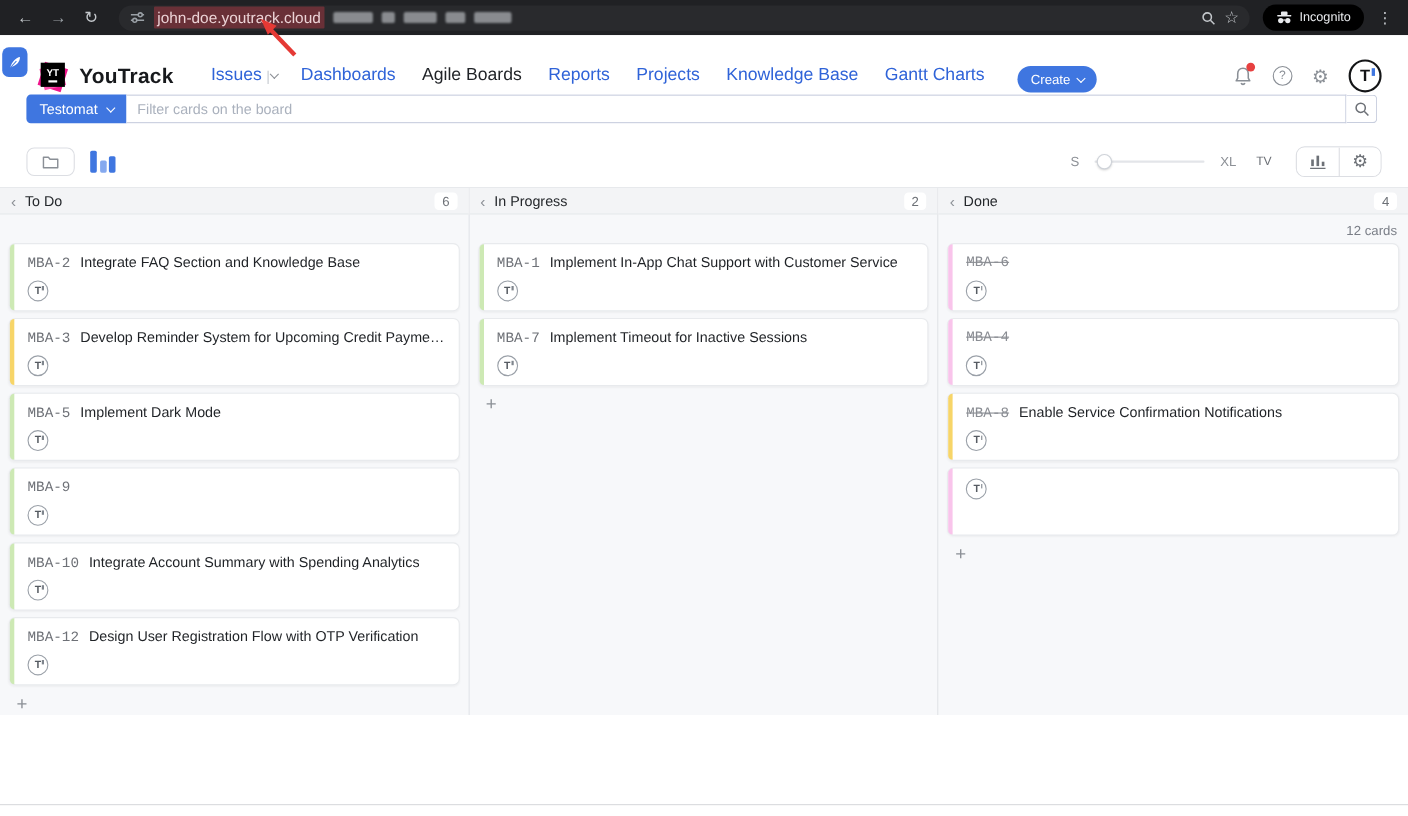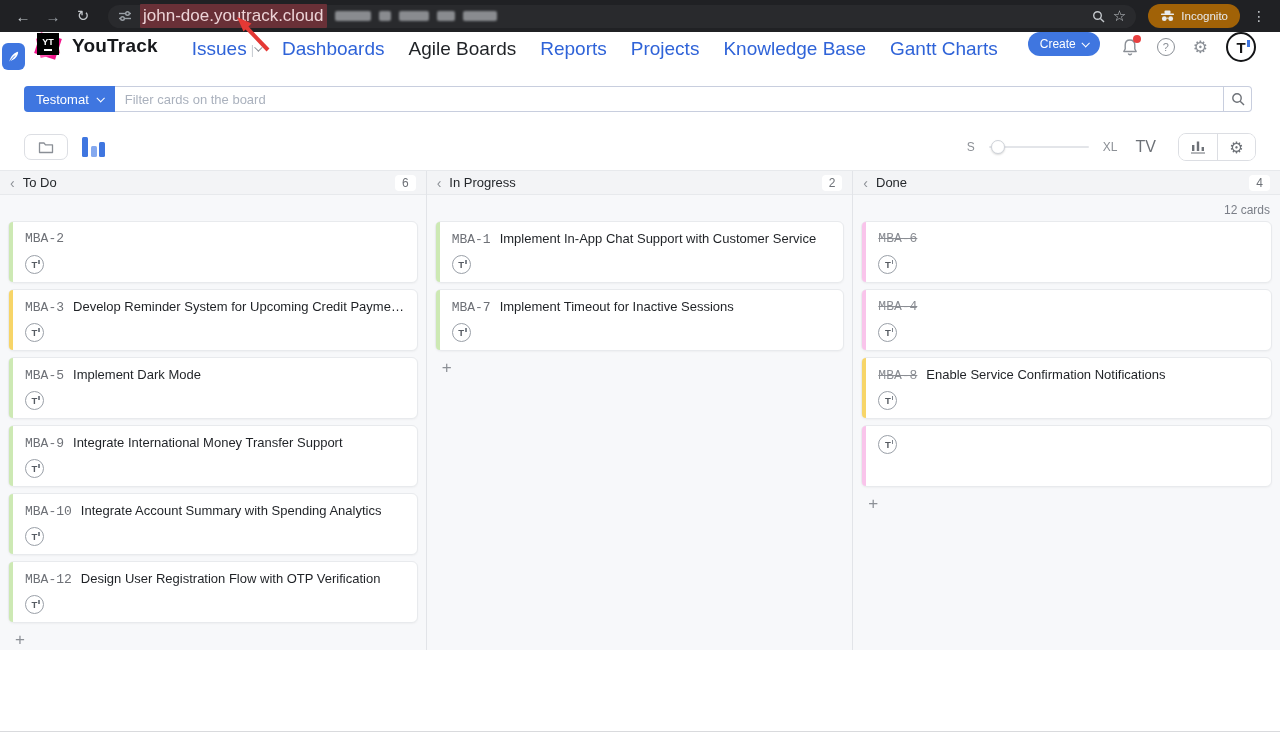--- a/index.html
+++ b/index.html
@@ -7,42 +7,42 @@
     font-family:"Liberation Sans","DejaVu Sans",sans-serif; }
   .screen { position:relative; width:1280px; height:742px; }
 
   
   .browser-bar { height:32px; background:#202124; display:flex; align-items:center; padding:0 10px; gap:4px; }
   .nav-btn { width:26px; height:26px; display:flex; align-items:center; justify-content:center;
     color:#c3c7cb; font-size:15px; border-radius:50%; cursor:pointer; }
   .nav-btn.fwd { color:#9aa0a6; }
   .omnibox { flex:1; height:23px; margin:0 8px; background:#292a2d; border-radius:12px;
     display:flex; align-items:center; padding:0 10px; gap:8px; min-width:0; }
-  .url-sel { background:#693037; color:#ecd3d6; font-size:17px; padding:2px 3px; border-radius:1px; white-space:nowrap; }
+  .url-sel { background:#693037; color:#ecd3d6; font-size:14px; padding:2px 3px; border-radius:1px; white-space:nowrap; }
   .redact { height:10px; border-radius:2px; background:#9a9da1; opacity:.85; filter:blur(1px); }
   .omni-spacer { flex:1; }
   .omni-icon { color:#c3c7cb; font-size:14px; display:flex; align-items:center; }
-  .incog-pill { height:24px; background:#a16207; border-radius:12px; color:#e8eaed;
+  .incog-pill { height:24px; background:#000000; border-radius:12px; color:#e8eaed;
     display:flex; align-items:center; gap:6px; padding:0 12px; font-size:11.5px; }
   .dots { color:#c3c7cb; font-size:14px; padding:0 4px 0 8px; cursor:pointer; }
 
   
-  .app-header { height:52px; background:#fff; display:flex; align-items:flex-start; padding:0 24px 0 0; position:relative; }
+  .app-header { height:52px; background:#fff; display:flex; align-items:flex-end; padding:0 24px 0 0; position:relative; }
   .edge-tab { position:absolute; left:2px; top:11px; width:23px; height:27px; background:#3f76e0;
     border-radius:6px; display:flex; align-items:center; justify-content:center; }
   .logo { display:flex; align-items:center; gap:10px; margin-left:34px; cursor:pointer; }
   .logo-burst { position:relative; width:28px; height:28px; }
   .logo-burst::before { content:""; position:absolute; inset:3px; background:#f0148c; transform:rotate(18deg); }
   .logo-burst::after { content:""; position:absolute; inset:4px; background:#ff54b0; transform:rotate(-14deg); }
   .logo-yt { position:absolute; left:3px; top:1px; width:22px; height:22px; background:#000; z-index:2;
     color:#fff; font-size:9px; font-weight:bold; display:flex; flex-direction:column; align-items:center; justify-content:center; line-height:1; }
   .logo-yt i { display:block; width:8px; height:2px; background:#fff; margin-top:2px; }
   .brand { font-size:19px; font-weight:bold; color:#17191c; letter-spacing:.2px; }
   .main-nav { display:flex; align-items:center; margin-left:22px; gap:0; }
-  .nav-item { font-size:19px; color:#2f63d8; padding:6px 12px; cursor:pointer; white-space:nowrap; }
+  .nav-item { font-size:16px; color:#2f63d8; padding:6px 12px; cursor:pointer; white-space:nowrap; }
   .nav-item.active { color:#1f2226; }
   .nav-div { color:#c9cdd3; font-size:13px; margin:0 -6px 0 -8px; }
   .mini-chev { width:6px; height:6px; border-right:1.5px solid #8c9096; border-bottom:1.5px solid #8c9096;
     transform:rotate(45deg) translateY(-2px); display:inline-block; margin:0 10px 0 6px; cursor:pointer; }
   .create-btn { margin-left:18px; height:24px; background:#3f76e0; color:#fff; border:none; border-radius:12px;
     font-size:12px; padding:0 12px; display:flex; align-items:center; gap:6px; cursor:pointer;
     font-family:inherit; }
   .create-btn .chev { width:6px; height:6px; border-right:1.5px solid #fff; border-bottom:1.5px solid #fff;
     transform:rotate(45deg) translateY(-1px); }
   .hdr-icons { margin-left:auto; display:flex; align-items:center; gap:18px; }
@@ -75,21 +75,21 @@
     display:flex; align-items:center; justify-content:center; cursor:pointer; color:#8a8f96; }
   .chart-toggle { display:flex; align-items:flex-end; gap:2.5px; height:20px; cursor:pointer; }
   .chart-toggle b { width:6px; border-radius:1.5px; background:#3f76e0; display:block; }
   .chart-toggle b.b1 { height:20px; } .chart-toggle b.b2 { height:11px; background:#85a9ef; } .chart-toggle b.b3 { height:15px; }
   .ctrl-right { margin-left:auto; display:flex; align-items:center; gap:14px; }
   .size-lbl { font-size:12px; color:#8c9096; }
   .slider { position:relative; width:100px; height:14px; display:flex; align-items:center; cursor:pointer; }
   .slider .track { width:100%; height:2px; background:#e3e5e9; border-radius:1px; }
   .slider .knob { position:absolute; left:2px; top:0; width:14px; height:14px; background:#fff;
     border:1px solid #cfd3d9; border-radius:50%; box-shadow:0 1px 2px rgba(0,0,0,.15); }
-  .tv-lbl { font-size:16px; color:#6d7177; cursor:pointer; margin-left:4px; }
+  .tv-lbl { font-size:11px; color:#6d7177; cursor:pointer; margin-left:4px; }
   .btn-group { display:flex; border:1px solid #dcdee3; border-radius:8px; overflow:hidden; margin-left:8px; }
   .bg-btn { width:38px; height:26px; background:#fff; display:flex; align-items:center; justify-content:center;
     color:#6d7177; cursor:pointer; }
   .bg-btn + .bg-btn { border-left:1px solid #dcdee3; }
 
   
   .board { margin-top:8px; height:480px; background:#f7f8fa; border-top:1px solid #e7e9ec;
     display:grid; grid-template-columns:1fr 1fr 1fr; }
   .column { min-width:0; border-right:1px solid #e2e4e8; display:flex; flex-direction:column; }
   .column:last-child { border-right:none; }
@@ -271,20 +271,21 @@
     <div class="col-header">
       <span class="col-collapse">‹</span>
       <span class="col-title">To Do</span>
       <span class="col-count">6</span>
     </div>
     <div class="col-body">
   <div class="card">
     <span class="stripe" style="background: rgb(205, 233, 180);"></span>
     <div class="card-line">
       <span class="card-id">MBA-2</span>
+      <span class="card-title">Integrate FAQ Section and Knowledge Base</span>
     </div>
     <span class="mini-avatar">
               <span class="t">T<i></i></span>
             </span>
   </div>
 
   <div class="card">
     <span class="stripe" style="background: rgb(247, 213, 104);"></span>
     <div class="card-line">
       <span class="card-id">MBA-3</span>
@@ -303,21 +304,20 @@
     </div>
     <span class="mini-avatar">
               <span class="t">T<i></i></span>
             </span>
   </div>
 
   <div class="card">
     <span class="stripe" style="background: rgb(205, 233, 180);"></span>
     <div class="card-line">
       <span class="card-id">MBA-9</span>
-      <span class="card-title">Integrate International Money Transfer Support</span>
     </div>
     <span class="mini-avatar">
               <span class="t">T<i></i></span>
             </span>
   </div>
 
   <div class="card">
     <span class="stripe" style="background: rgb(205, 233, 180);"></span>
     <div class="card-line">
       <span class="card-id">MBA-10</span>

